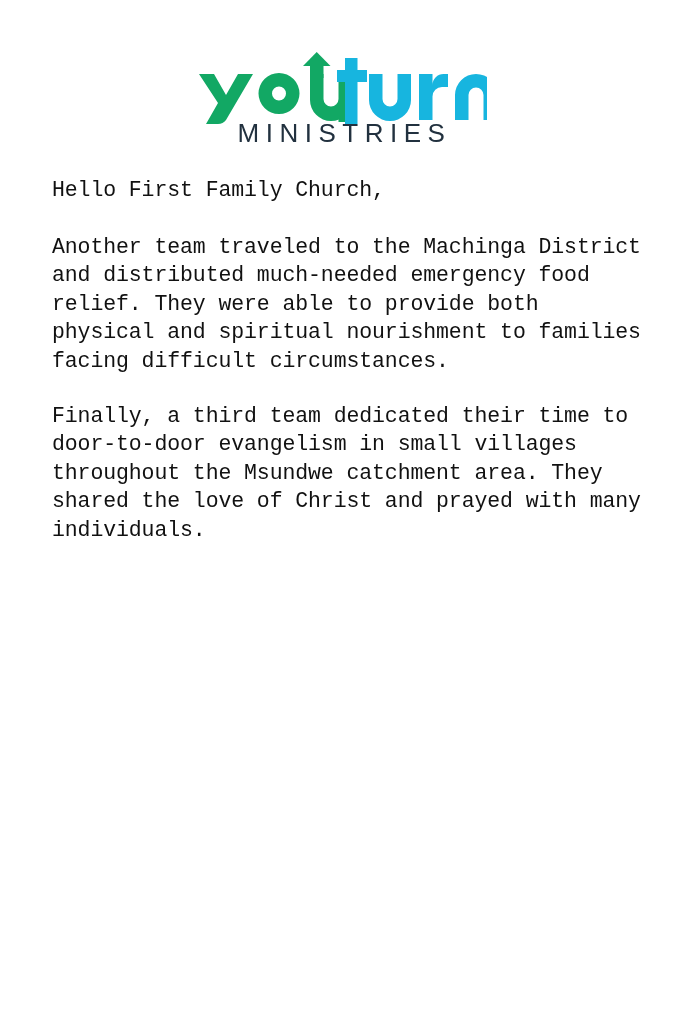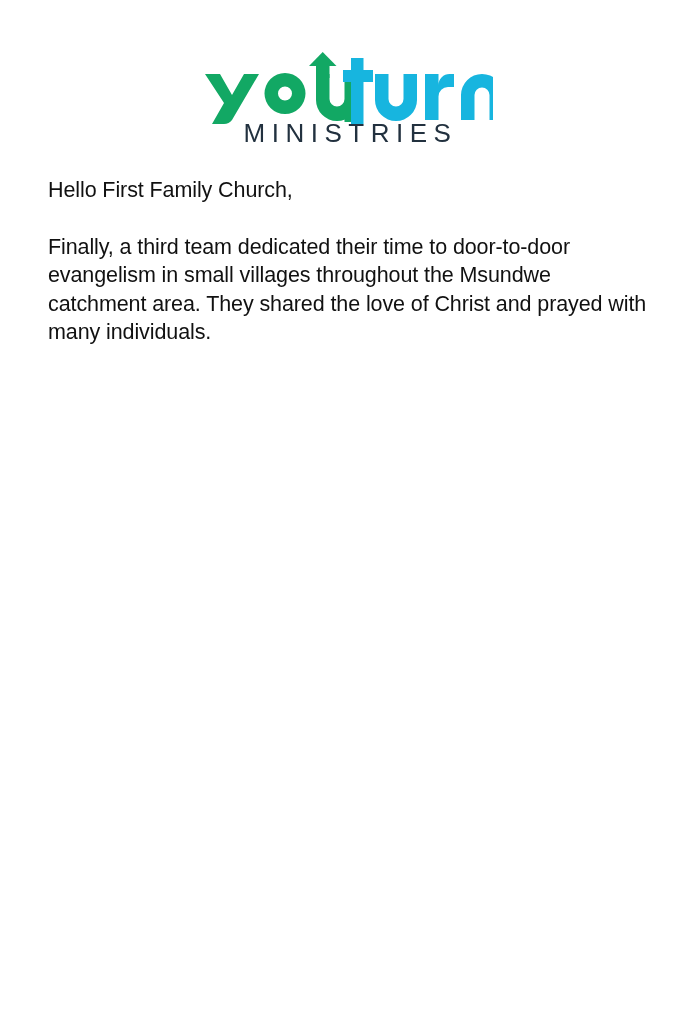--- a/index.html
+++ b/index.html
@@ -15,21 +15,20 @@
     color: #1a1a1a;
     overflow: hidden;
   }
 
   .page {
     position: relative;
     width: 683px;
     height: 1024px;
     background: #ffffff;
     box-sizing: border-box;
-    padding-left: 12px;
   }
 
   
   .logo-block {
     width: 100%;
     padding-top: 52px;
     display: flex;
     flex-direction: column;
     align-items: center;
     justify-content: flex-start;
@@ -47,25 +46,25 @@
     line-height: 1;
     text-indent: 6px;
   }
 
   
   .letter {
     padding: 0 33px 0 36px;
     margin-top: 30px;
   }
   .letter p {
-    margin: 0 0 26px 0;
+    margin: 0 0 26px 16px;
     font-size: 21.5px;
     line-height: 1.33;
     color: #111111;
-    font-family: Liberation Sans, sans-serif;
+    font-family: Liberation Mono, monospace;
     letter-spacing: -0.1px;
   }
   .letter p.signoff {
     margin-bottom: 0;
     white-space: pre-line;
   }
   .letter p.greeting {
     margin-bottom: 28px;
   }
 </style>
@@ -122,19 +121,20 @@
 
     <div class="logo-wordmark-sub">MINISTRIES</div>
   </div>
 
   <div class="letter">
 
     <p class="greeting">Hello First Family Church,</p>
 
 
 
+    <p>Another team traveled to the Machinga District and distributed much-needed emergency food relief. They were able to provide both physical and spiritual nourishment to families facing difficult circumstances.</p>
 
     <p>Finally, a third team dedicated their time to door-to-door evangelism in small villages throughout the Msundwe catchment area. They shared the love of Christ and prayed with many individuals.</p>
 
 
   </div>
 
 </div>
 
 </body></html>

